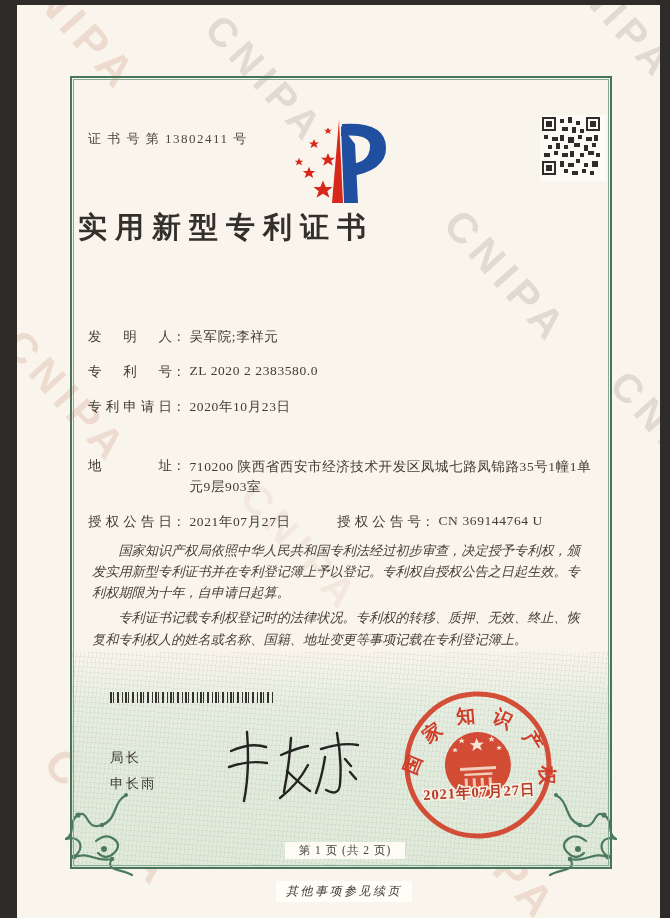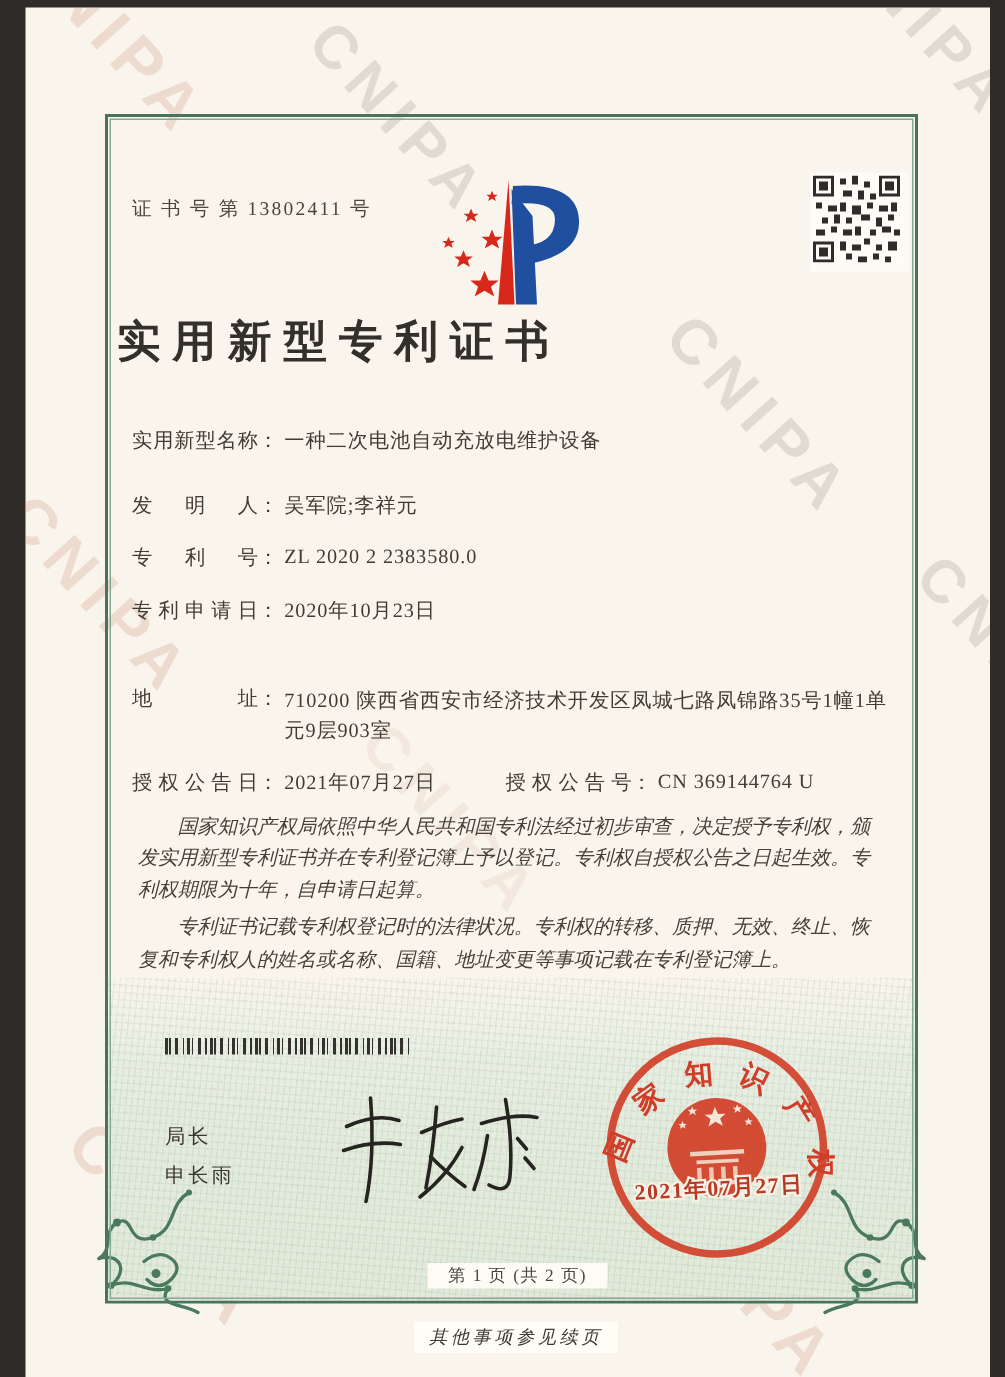--- a/index.html
+++ b/index.html
@@ -173,23 +173,20 @@
         <use href="#star" transform="translate(26,56) scale(0.62)"></use>
         <use href="#star" transform="translate(45,43) scale(0.70)"></use>
         <use href="#star" transform="translate(16,45) scale(0.42)"></use>
         <use href="#star" transform="translate(31,27) scale(0.50)"></use>
         <use href="#star" transform="translate(45,14) scale(0.38)"></use>
       </g>
     </svg>
 
     <div class="cert-title">实用新型专利证书</div>
 
-    <div class="frow" style="top:280px">
-      <span class="flabel">实用新型名称</span><span class="fcolon">：</span><span class="fvalue">一种二次电池自动充放电维护设备</span>
-    </div>
     <div class="frow" style="top:323px">
       <span class="flabel">发明人</span><span class="fcolon">：</span><span class="fvalue">吴军院;李祥元</span>
     </div>
     <div class="frow" style="top:358px">
       <span class="flabel">专利号</span><span class="fcolon">：</span><span class="fvalue">ZL 2020 2 2383580.0</span>
     </div>
     <div class="frow" style="top:393px">
       <span class="flabel">专利申请日</span><span class="fcolon">：</span><span class="fvalue">2020年10月23日</span>
     </div>
     <div class="frow" style="top:452px">

